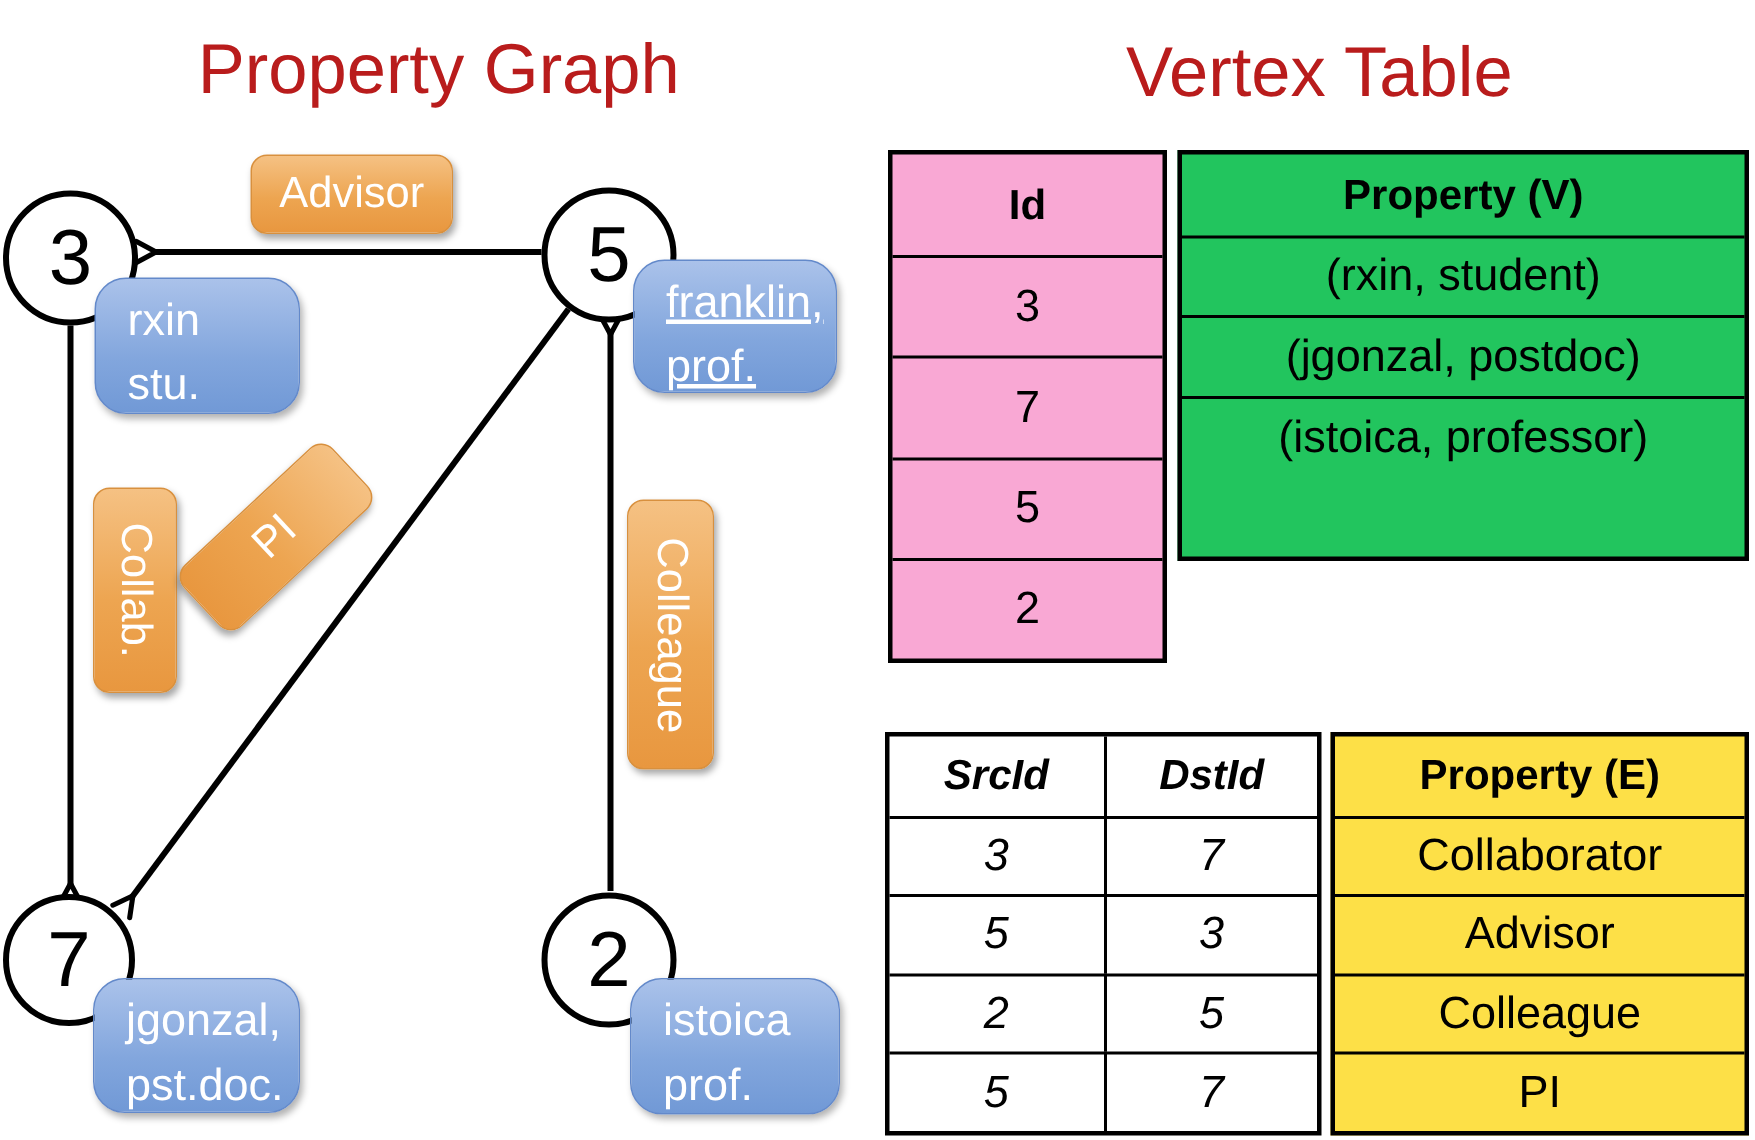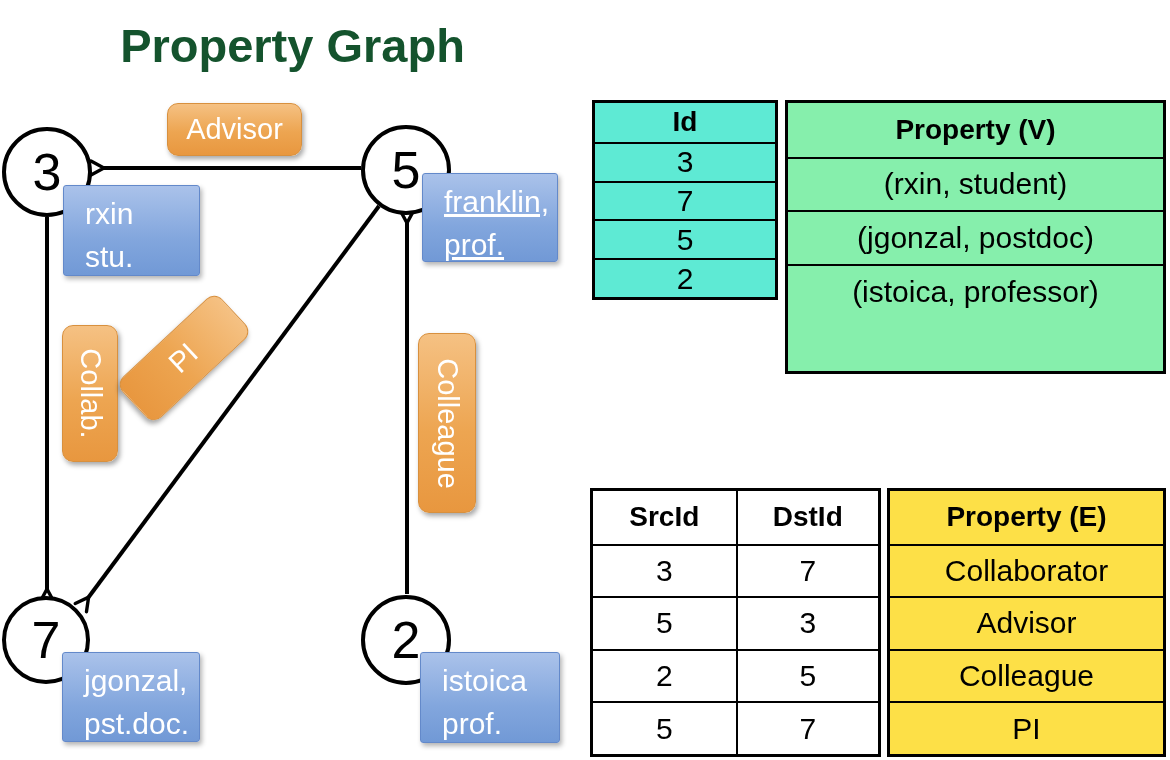--- a/index.html
+++ b/index.html
@@ -2,22 +2,22 @@
 <html><head>
 <meta charset="utf-8">
 <style>
   html,body{margin:0;padding:0;background:#fff;}
   #stage{
     position:relative;width:1170px;height:760px;background:#fff;overflow:hidden;
     font-family:"Liberation Sans",sans-serif;color:#000;
   }
   
   .panel-title{
-    position:absolute;text-align:center;font-size:47px;font-weight:700;
-    letter-spacing:0px;color:#14532d;white-space:nowrap;
+    position:absolute;text-align:center;font-size:47px;font-weight:400;
+    letter-spacing:0px;color:#b91c1c;white-space:nowrap;
   }
   
   .node-circle{
     position:absolute;border:4px solid #000;border-radius:50%;background:#fff;
     display:flex;align-items:center;justify-content:center;
     font-size:52px;font-weight:400;box-sizing:border-box;z-index:3;
   }
   
   .pill{
     position:absolute;border-radius:11px;
@@ -25,21 +25,21 @@
     border:1.5px solid #d8903e;
     box-shadow:2px 3px 5px rgba(0,0,0,0.35);
     display:flex;align-items:center;justify-content:center;
     color:#fff;font-size:29px;z-index:4;box-sizing:border-box;
   }
   .pill .vtext{transform:rotate(90deg);white-space:nowrap;}
   .pill-pi{transform:rotate(47deg);}
   .pill-pi .vtext-up{transform:rotate(-90deg);white-space:nowrap;}
   
   .vbox{
-    position:absolute;border-radius:3px;
+    position:absolute;border-radius:21px;
     background:linear-gradient(180deg,#aac2ea 0%,#82a6dd 60%,#7199d6 100%);
     border:1.5px solid #6389ca;
     box-shadow:2px 3px 5px rgba(0,0,0,0.3);
     color:#fff;font-size:30px;line-height:1.43;
     padding:7px 0 0 21px;z-index:5;box-sizing:border-box;
   }
   
   .tbl{position:absolute;border:3px solid #000;box-sizing:border-box;display:grid;}
   .tbl .cell{
     display:flex;align-items:center;justify-content:center;
@@ -107,38 +107,39 @@
   </div>
   <div class="vbox" style="left:62px;top:652px;width:138px;height:90px;">
     <div>jgonzal,</div>
     <div>pst.doc.</div>
   </div>
   <div class="vbox" style="left:420px;top:652px;width:140px;height:91px;">
     <div>istoica</div>
     <div>prof.</div>
   </div>
 
+  <div class="panel-title" style="left:593px;top:20px;width:573px;">Vertex Table</div>
 
-  <div class="tbl rows5" style="left:592px;top:100px;width:186px;height:200px;background:#5eead4;">
+  <div class="tbl rows5" style="left:592px;top:100px;width:186px;height:342px;background:#f9a8d4;">
     <div class="cell hdr">Id</div>
     <div class="cell bt">3</div>
     <div class="cell bt">7</div>
     <div class="cell bt">5</div>
     <div class="cell bt">2</div>
   </div>
 
-  <div class="tbl rows5" style="left:785px;top:100px;width:381px;height:274px;background:#86efac;">
+  <div class="tbl rows5" style="left:785px;top:100px;width:381px;height:274px;background:#22c55e;">
     <div class="cell hdr">Property (V)</div>
     <div class="cell bt">(rxin, student)</div>
     <div class="cell bt">(jgonzal, postdoc)</div>
     <div class="cell bt">(istoica, professor)</div>
   </div>
 
 
-  <div class="tbl rows5 cols2" style="left:590px;top:488px;width:291px;height:269px;background:#fff;">
+  <div class="tbl rows5 cols2" style="left:590px;top:488px;width:291px;height:269px;background:#fff;font-style:italic;">
     <div class="cell hdr">SrcId</div>
     <div class="cell hdr bl">DstId</div>
     <div class="cell bt">3</div>
     <div class="cell bt bl">7</div>
     <div class="cell bt">5</div>
     <div class="cell bt bl">3</div>
     <div class="cell bt">2</div>
     <div class="cell bt bl">5</div>
     <div class="cell bt">5</div>
     <div class="cell bt bl">7</div>

